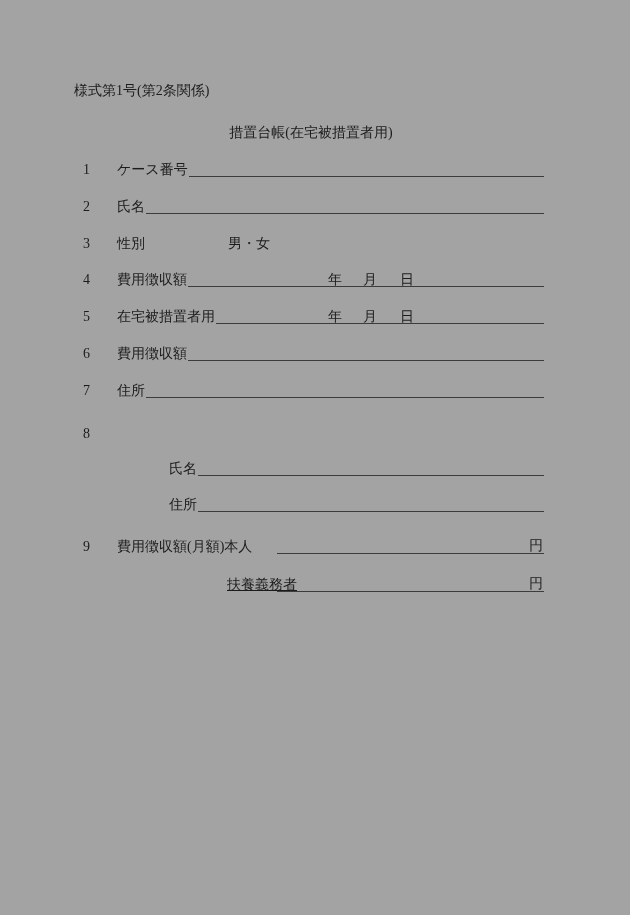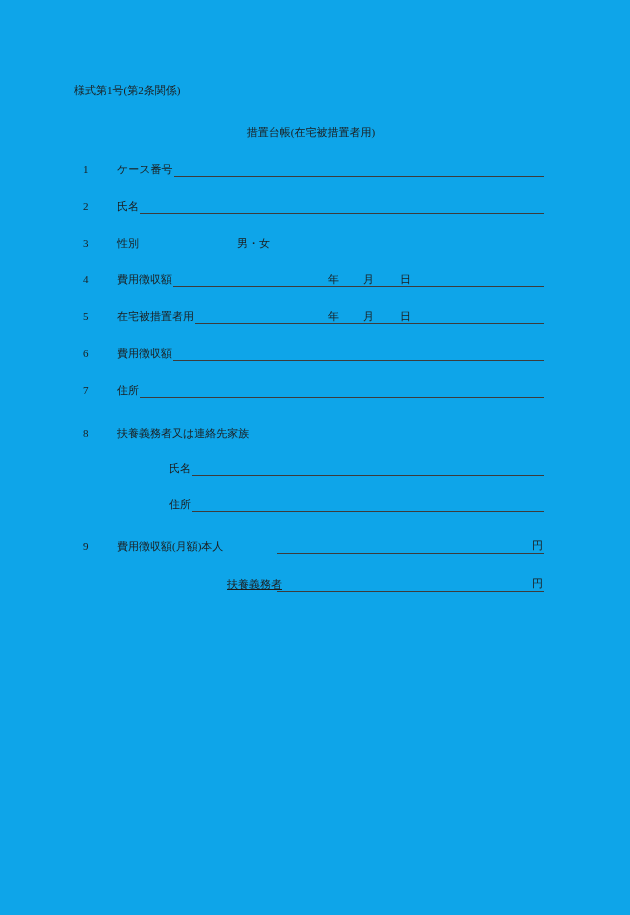--- a/index.html
+++ b/index.html
@@ -1,21 +1,21 @@
 <!DOCTYPE html>
 <html><head>
 <meta charset="utf-8">
 <style>
   html,body{margin:0;padding:0;background:#ffffff;}
   .page{
     position:relative;
     width:630px;height:915px;
-    background:#0ea5e9;
+    background:#a3a3a3;
     font-family:"Liberation Serif","DejaVu Serif",serif;
-    font-size:11px;
+    font-size:14px;
     color:#1c1c1c;
     overflow:hidden;
   }
   .form-number{position:absolute;left:74px;top:83px;line-height:15px;}
   .form-title{position:absolute;left:0;right:8px;top:125px;text-align:center;line-height:15px;}
   .row{
     position:absolute;left:83px;right:86px;height:15px;
     display:flex;align-items:flex-end;
     line-height:15px;white-space:nowrap;
   }
@@ -48,21 +48,21 @@
 
   <div class="row" style="top:199px">
     <span class="num">2</span>
     <span class="lbl">氏名</span>
     <span class="fill"></span>
   </div>
 
   <div class="row" style="top:236px">
     <span class="num">3</span>
     <span class="lbl">性別</span>
-    <span class="abs" style="left:154px">男・女</span>
+    <span class="abs" style="left:145px">男・女</span>
   </div>
 
   <div class="row" style="top:272px">
     <span class="num">4</span>
     <span class="lbl">費用徴収額</span>
     <span class="fill"></span>
     <span class="abs" style="left:245px">年</span>
     <span class="abs" style="left:280px">月</span>
     <span class="abs" style="left:317px">日</span>
   </div>
@@ -83,21 +83,20 @@
   </div>
 
   <div class="row" style="top:383px">
     <span class="num">7</span>
     <span class="lbl">住所</span>
     <span class="fill"></span>
   </div>
 
   <div class="row" style="top:426px">
     <span class="num">8</span>
-    <span class="lbl">扶養義務者又は連絡先家族</span>
   </div>
 
   <div class="row sub" style="top:461px">
     <span class="lbl">氏名</span>
     <span class="fill"></span>
   </div>
 
   <div class="row sub" style="top:497px">
     <span class="lbl">住所</span>
     <span class="fill"></span>

